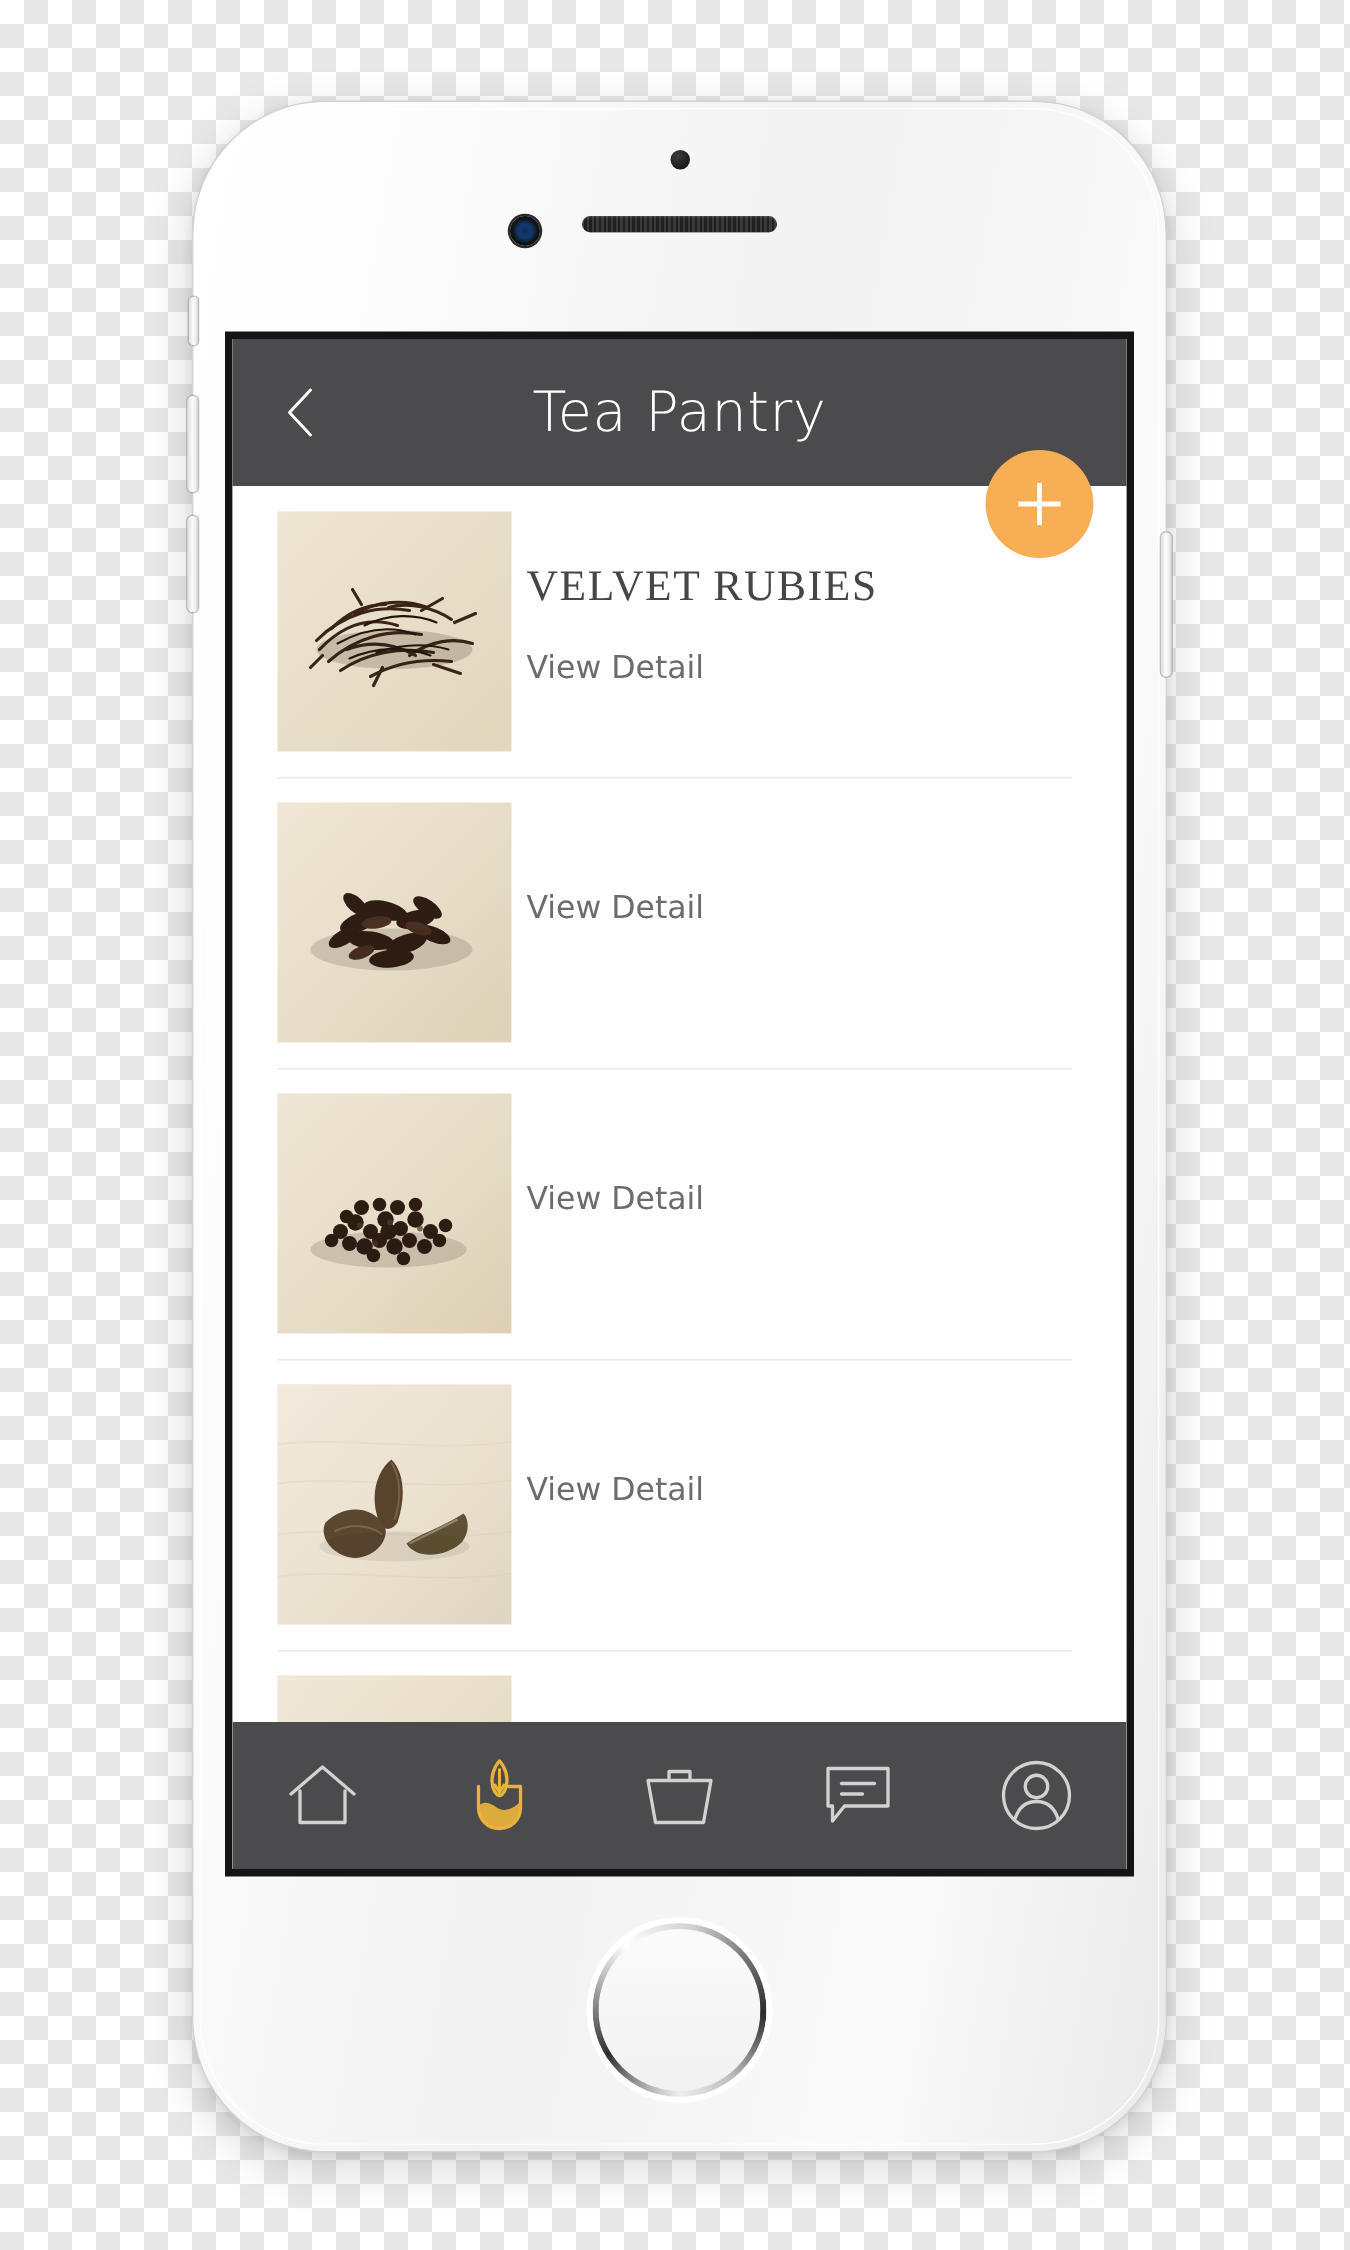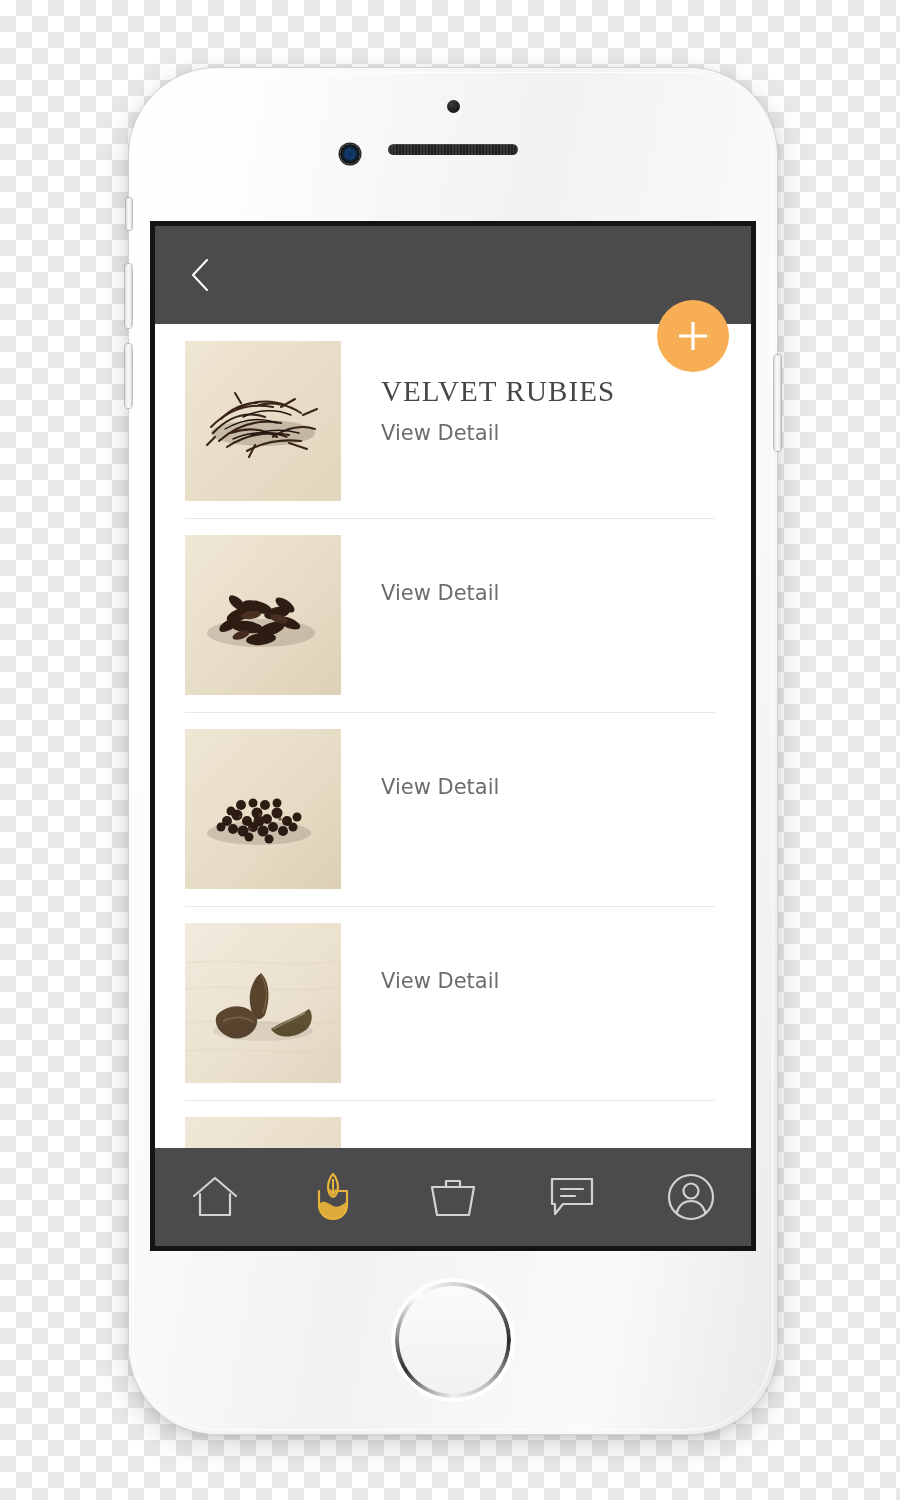--- a/index.html
+++ b/index.html
@@ -203,33 +203,33 @@
     margin-left: 30px;
     margin-bottom: 17px;
     background: #ece3d2;
     position: relative;
     overflow: hidden;
   }
   .thumb svg { display: block; width: 100%; height: 100%; }
 
   .tea-info {
     flex: 1 1 auto;
-    padding-left: 40px;
+    padding-left: 10px;
     padding-top: 34px;
   }
   .tea-name {
     font-family: "Liberation Serif", serif;
     font-size: 29px;
     letter-spacing: 1.1px;
     color: #45464a;
     line-height: 1.16;
     white-space: nowrap;
   }
   .tea-action {
-    margin-top: 12px;
+    margin-top: 24px;
     font-family: "DejaVu Sans", sans-serif;
     font-size: 21px;
     color: #6b6c70;
   }
 
   
   #tab-bar {
     position: absolute;
     left: 0; right: 0; bottom: 0;
     height: 98px;
@@ -265,20 +265,21 @@
   <div id="earpiece"></div>
 
   <div id="screen">
 
     <div id="nav-bar">
       <div id="back-chevron">
         <svg width="22" height="34" viewBox="0 0 22 34" fill="none">
           <path d="M18 2 L4 17 L18 32" stroke="#ffffff" stroke-width="2" stroke-linecap="round" stroke-linejoin="round"></path>
         </svg>
       </div>
+      <div id="nav-title">Tea Pantry</div>
     </div>
 
     <div id="fab">
       <svg width="40" height="40" viewBox="0 0 40 40">
         <path d="M20 6 V34 M6 20 H34" stroke="#ffffff" stroke-width="3.2" stroke-linecap="butt"></path>
       </svg>
     </div>
 
     <div id="tea-list">
 

